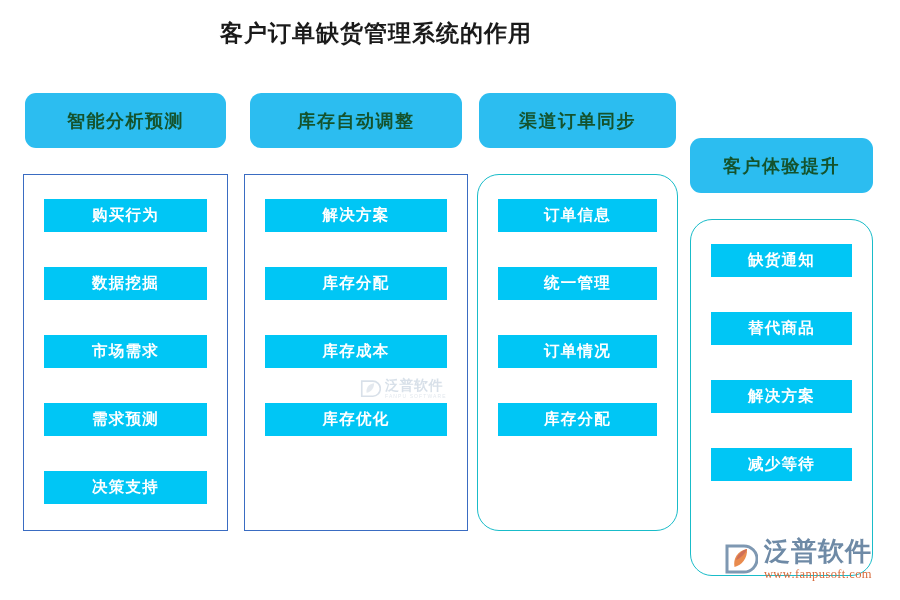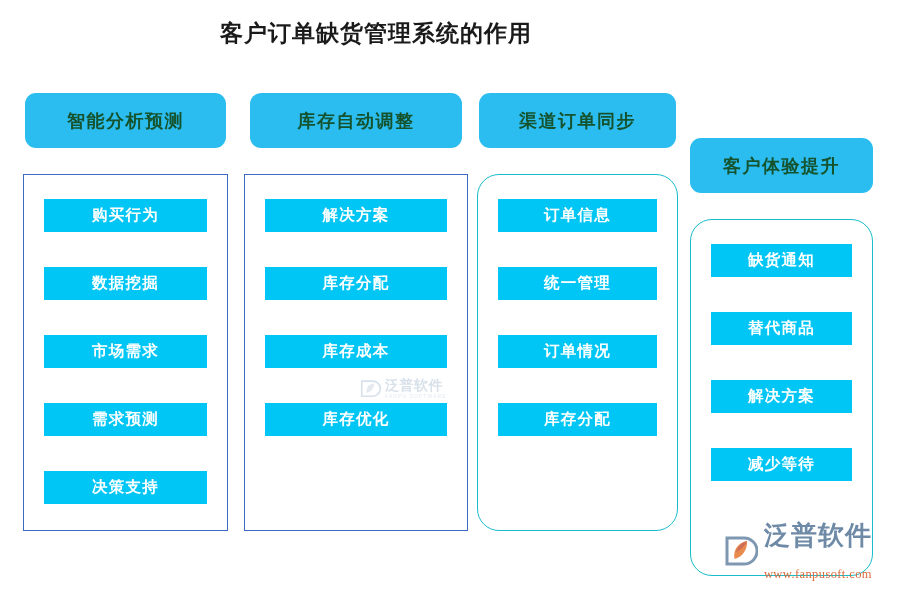--- a/index.html
+++ b/index.html
@@ -161,21 +161,21 @@
   #brand-logo .logo-name {
     font-size: 26px;
     font-weight: bold;
     color: #6e8aa6;
     letter-spacing: 1px;
   }
   #brand-logo .logo-url {
     font-size: 12.5px;
     color: #d76a3a;
     letter-spacing: 0.4px;
-    margin-top: 20px;
+    margin-top: 4px;
     font-family: "Liberation Serif", "DejaVu Serif", serif;
   }
 </style>
 </head>
 <body>
 
 <div id="page-title">客户订单缺货管理系统的作用</div>
 
 <div class="board">
 

